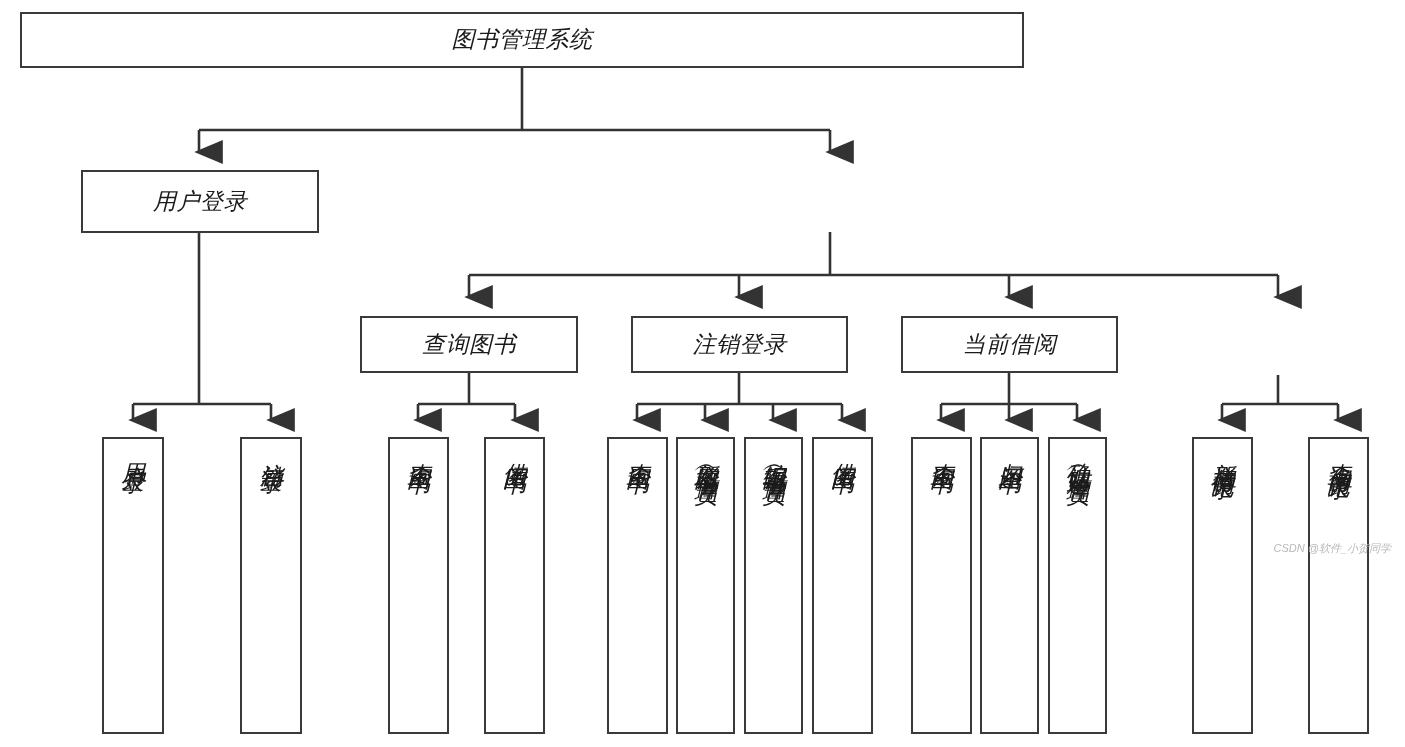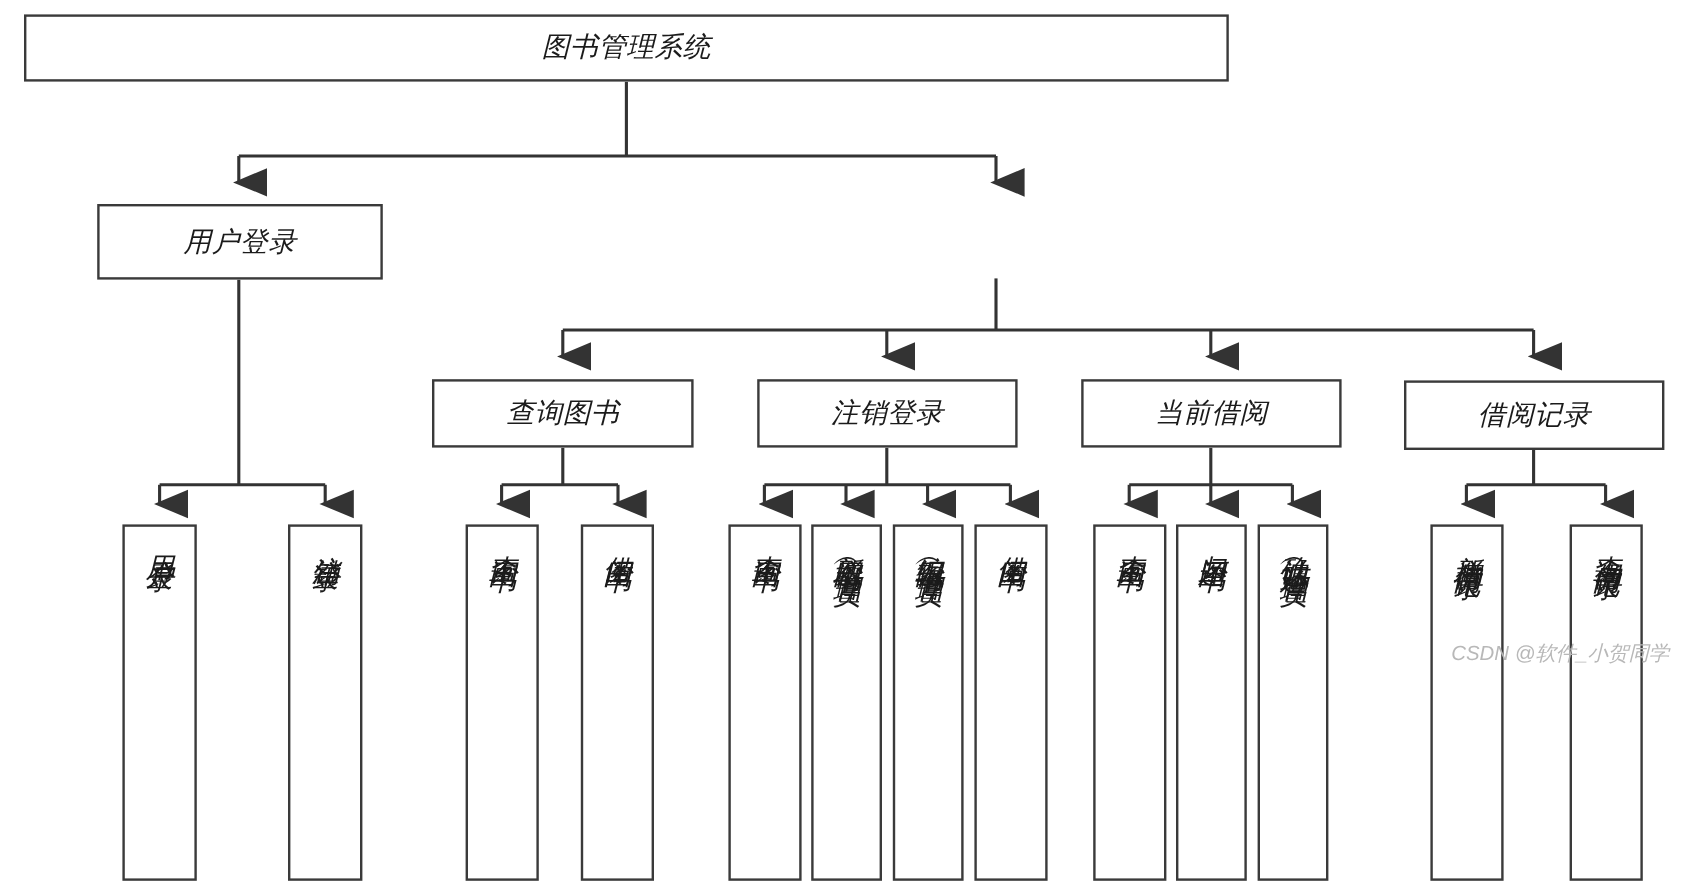--- a/index.html
+++ b/index.html
@@ -56,21 +56,21 @@
     text-orientation: upright;
     letter-spacing: 3px;
     line-height: 1;
     white-space: nowrap;
     text-align: center;
   }
   #watermark {
     position: absolute;
     right: 14px;
     bottom: 6px;
-    font-size: 17px;
+    font-size: 11px;
     color: #b8b8b8;
     white-space: nowrap;
     user-select: none;
   }
 </style>
 </head>
 <body>
 
 <div id="diagram-root">
 
@@ -152,23 +152,20 @@
   </div>
 
   <div class="node-box" style="left:631px; top:316px; width:217px; height:57px;">
     <span class="node-label-h">注销登录</span>
   </div>
 
   <div class="node-box" style="left:901px; top:316px; width:217px; height:57px;">
     <span class="node-label-h">当前借阅</span>
   </div>
 
-  <div class="node-box" style="left:1170px; top:317px; width:217px; height:58px;">
-    <span class="node-label-h">借阅记录</span>
-  </div>
 
   <div class="node-box vertical" style="left:102px; top:437px; width:62px; height:297px;">
     <span class="node-label-v">用户登录</span>
   </div>
 
   <div class="node-box vertical" style="left:240px; top:437px; width:62px; height:297px;">
     <span class="node-label-v">注销登录</span>
   </div>
 
   <div class="node-box vertical" style="left:388px; top:437px; width:61px; height:297px;">

